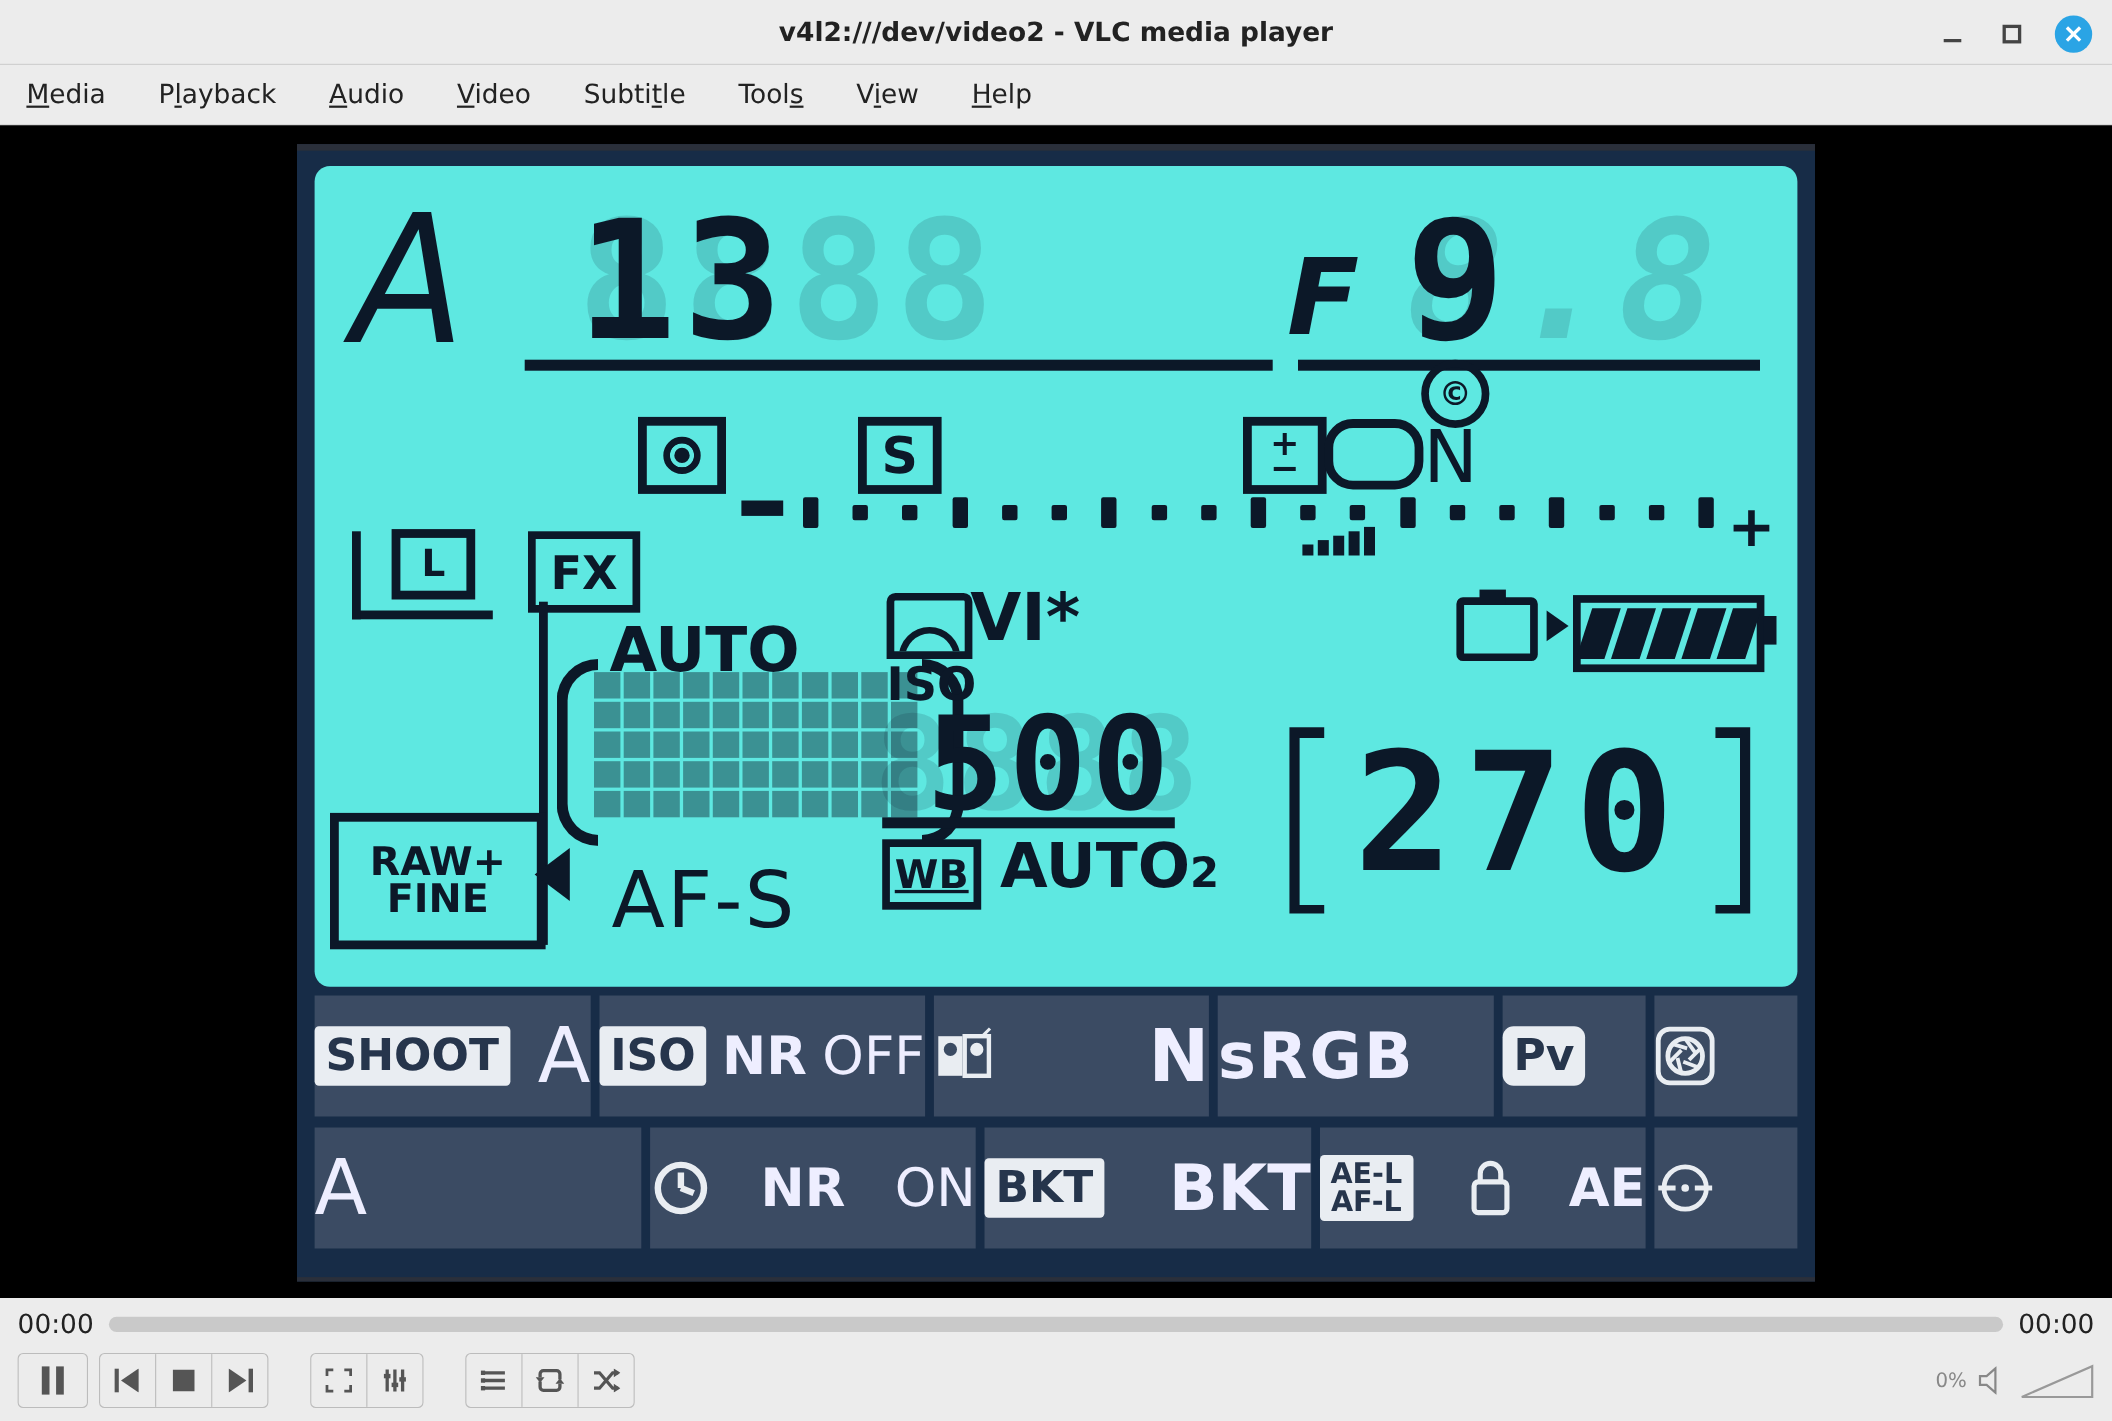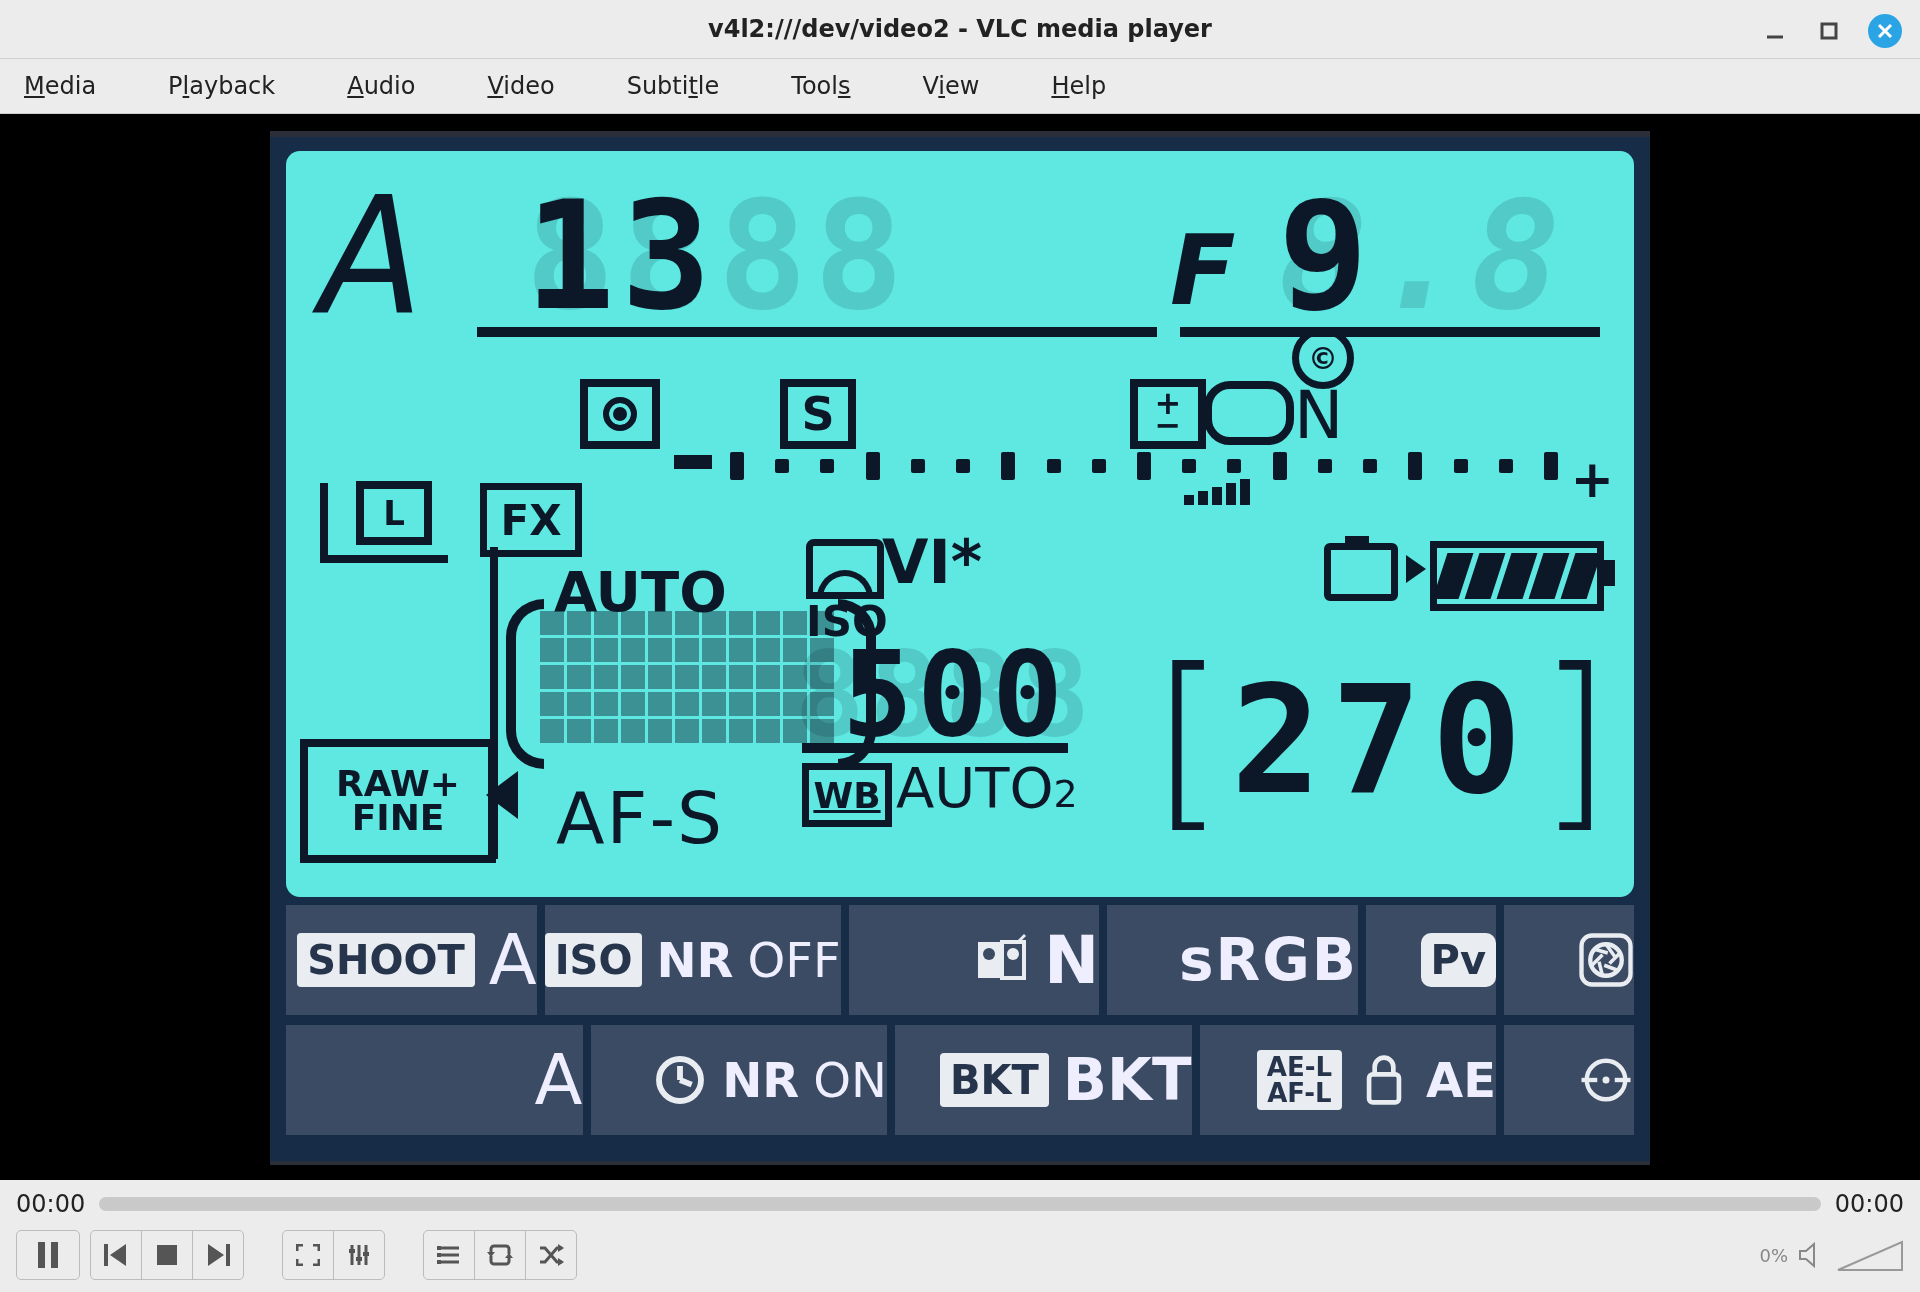--- a/index.html
+++ b/index.html
@@ -20,21 +20,21 @@
     --seek:#c9c9c9;
     --close:#2aa4e5;
   }
   
   .titlebar{height:58px;background:var(--titlebar);display:flex;align-items:center;justify-content:center;position:relative;border-bottom:1px solid #d0d0d0;}
   .titlebar .title{font-size:24px;font-weight:700;color:#222;}
   .titlebar .win-btns{position:absolute;right:18px;top:14px;display:flex;gap:24px;align-items:center;}
   .titlebar .win-btn{width:30px;height:30px;display:flex;align-items:center;justify-content:center;color:#444;}
   .titlebar .win-btn.close{width:34px;height:34px;border-radius:50%;background:var(--close);color:#fff;}
   
-  .menubar{height:54px;background:var(--menubar);display:flex;align-items:center;gap:72px;padding-left:24px;border-bottom:1px solid #d0d0d0;}
+  .menubar{height:54px;background:var(--menubar);display:flex;align-items:center;gap:48px;padding-left:24px;border-bottom:1px solid #d0d0d0;}
   .menubar .item{font-size:24px;color:var(--menutext);cursor:default;}
   .menubar .item u{text-decoration:underline;}
   
   .video-area{position:relative;width:100%;height:calc(1292px - 58px - 54px - 112px);background:var(--videoBlack);}
   .camera-frame{position:absolute;left:50%;top:50%;transform:translate(-50%,-50%);width:1380px;height:1024px;background:var(--lcdDarkBlue);border-top:6px solid #2a2f3a;border-bottom:4px solid #2a2f3a;display:flex;flex-direction:column;}
   
   .lcd-pane{margin:14px 16px 8px 16px;background:var(--lcdCyan);border-radius:14px;height:746px;position:relative;color:var(--lcdDark);}
   .seg{font-family:"DejaVu Sans Mono",monospace;font-weight:700;}
   .ghost{color:rgba(12,24,40,0.14);}
   
@@ -91,37 +91,37 @@
   .pc-icon{position:absolute;left:520px;top:388px;width:64px;height:46px;border:7px solid var(--lcdDark);border-radius:8px 8px 0 0;display:flex;align-items:flex-end;justify-content:center;overflow:hidden;}
   .pc-icon::after{content:"";width:44px;height:22px;border:6px solid var(--lcdDark);border-bottom:none;border-radius:40px 40px 0 0;margin-bottom:-6px;}
   .pc-lbl{position:absolute;left:596px;top:376px;font-size:60px;font-weight:700;}
   
   .iso-lbl{position:absolute;left:520px;top:446px;font-size:42px;font-weight:700;}
   .iso-val{position:absolute;left:556px;top:474px;font-size:118px;letter-spacing:4px;}
   .iso-ghost{position:absolute;left:508px;top:474px;font-size:118px;letter-spacing:4px;}
   .iso-rule{position:absolute;left:516px;top:592px;width:266px;height:10px;background:var(--lcdDark);}
   
   .wb-box{position:absolute;left:516px;top:612px;width:76px;height:50px;border:7px solid var(--lcdDark);display:flex;align-items:center;justify-content:center;font-size:36px;font-weight:700;text-decoration:underline;}
-  .wb-lbl{position:absolute;left:610px;top:604px;font-size:56px;font-weight:400;}
+  .wb-lbl{position:absolute;left:623px;top:604px;font-size:56px;font-weight:700;}
   .wb-lbl sub{font-size:38px;vertical-align:baseline;}
   
   .cam-icon{position:absolute;right:236px;top:392px;width:60px;height:44px;border:7px solid var(--lcdDark);border-radius:6px;}
   .cam-icon::before{content:"";position:absolute;left:14px;top:-14px;width:24px;height:14px;background:var(--lcdDark);}
   .cam-tri{position:absolute;right:208px;top:404px;width:0;height:0;border-top:14px solid transparent;border-bottom:14px solid transparent;border-left:20px solid var(--lcdDark);}
   .batt{position:absolute;right:30px;top:390px;width:160px;height:56px;border:7px solid var(--lcdDark);display:flex;}
   .batt::after{content:"";position:absolute;right:-18px;top:12px;width:12px;height:26px;background:var(--lcdDark);}
   .batt i{flex:1;margin:5px 3px;background:var(--lcdDark);transform:skewX(-18deg);}
   
   .shots{position:absolute;right:22px;top:478px;display:flex;align-items:center;}
   .shots .br{font-size:190px;font-weight:300;}
   .shots .num{font-size:150px;letter-spacing:10px;margin:0 6px;}
   
   .panels{margin:0 16px 12px 16px;display:flex;flex-direction:column;gap:10px;}
   .panel-row{display:flex;gap:8px;height:110px;}
-  .cell{background:var(--panelGrey);flex:1;display:flex;align-items:center;justify-content:flex-end;gap:14px;color:#eef;font-size:48px;font-weight:600;position:relative;}
+  .cell{background:var(--panelGrey);flex:1;display:flex;align-items:center;justify-content:space-between;gap:14px;color:#eef;font-size:48px;font-weight:600;position:relative;}
   .pill{background:#e9edf2;color:#26354c;padding:4px 10px;font-size:40px;font-weight:700;border-radius:4px;}
   .thin{font-weight:400;}
   .cell svg{width:56px;height:56px;}
   .narrow{flex:0 0 130px;}
   
   .controls{position:absolute;left:0;right:0;bottom:0;height:112px;background:var(--ctrlGrey);padding:6px 16px 10px 16px;box-sizing:border-box;}
   .seek-row{display:flex;align-items:center;gap:14px;height:36px;}
   .time{font-size:24px;color:#222;}
   .seek{flex:1;height:14px;background:var(--seek);border-radius:7px;}
   .btn-row{display:flex;align-items:center;gap:10px;margin-top:8px;}

